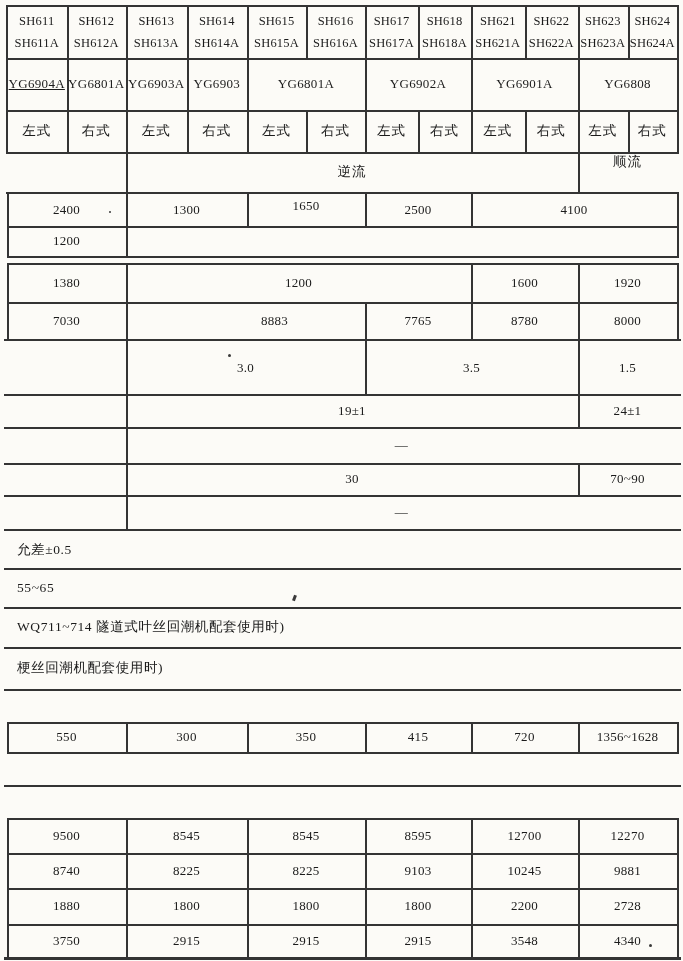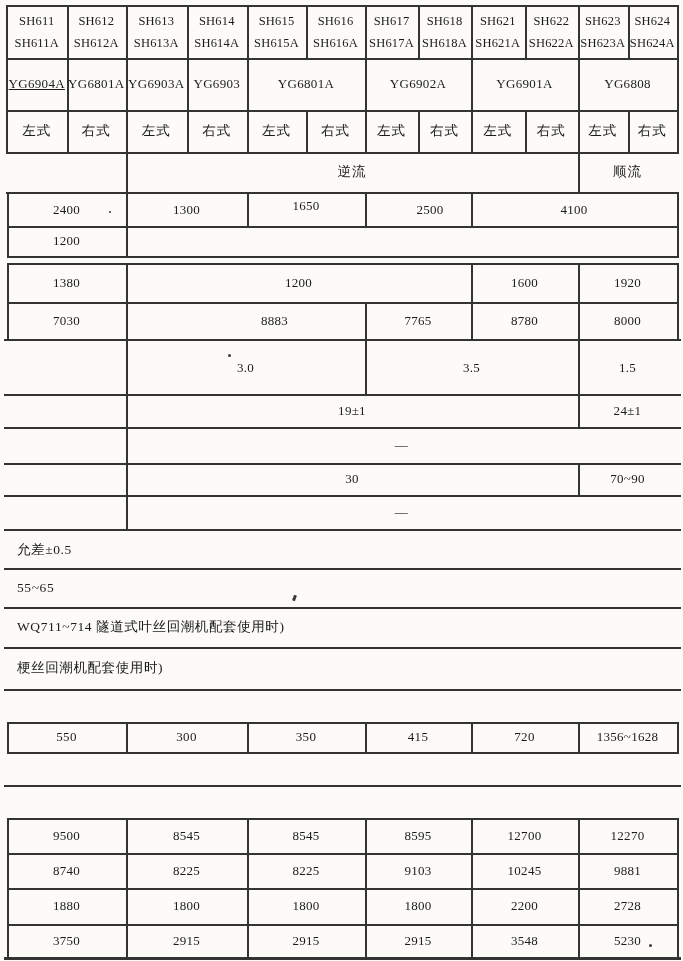--- a/index.html
+++ b/index.html
@@ -135,33 +135,33 @@
     <div class="cell cjk" style="left: 186.5px; top: 110px; width: 60.5px; height: 42px;">右式</div>
     <div class="cell cjk" style="left: 247px; top: 110px; width: 59px; height: 42px;">左式</div>
     <div class="cell cjk" style="left: 306px; top: 110px; width: 59px; height: 42px;">右式</div>
     <div class="cell cjk" style="left: 365px; top: 110px; width: 53px; height: 42px;">左式</div>
     <div class="cell cjk" style="left: 418px; top: 110px; width: 53px; height: 42px;">右式</div>
     <div class="cell cjk" style="left: 471px; top: 110px; width: 53.5px; height: 42px;">左式</div>
     <div class="cell cjk" style="left: 524.5px; top: 110px; width: 53.5px; height: 42px;">右式</div>
     <div class="cell cjk" style="left: 578px; top: 110px; width: 49.5px; height: 42px;">左式</div>
     <div class="cell cjk" style="left: 627.5px; top: 110px; width: 49.5px; height: 42px;">右式</div>
     <div class="cell cjk" style="left: 126px; top: 152px; width: 452px; height: 40px;">逆流</div>
-    <div class="cell cjk" style="left: 578px; top: 152px; width: 99px; height: 40px;">顺流</div>
+    <div class="cell cjk" style="left: 578px; top: 142px; width: 99px; height: 40px;">顺流</div>
     <div class="ln" style="left: 6px; top: 192px; width: 673px; height: 2px;"></div>
     <div class="ln" style="left: 7px; top: 226px; width: 670px; height: 2px;"></div>
     <div class="ln" style="left: 7px; top: 192px; width: 2px; height: 34px;"></div>
     <div class="ln" style="left: 677px; top: 192px; width: 2px; height: 34px;"></div>
     <div class="ln" style="left: 126px; top: 192px; width: 2px; height: 34px;"></div>
     <div class="ln" style="left: 247px; top: 192px; width: 2px; height: 34px;"></div>
     <div class="ln" style="left: 365px; top: 192px; width: 2px; height: 34px;"></div>
     <div class="ln" style="left: 471px; top: 192px; width: 2px; height: 34px;"></div>
     <div class="cell" style="left: 7px; top: 193px; width: 119px; height: 33px;">2400</div>
     <div class="cell" style="left: 126px; top: 193px; width: 121px; height: 33px;">1300</div>
     <div class="cell" style="left: 247px; top: 193px; width: 118px; height: 25px;">1650</div>
-    <div class="cell" style="left: 365px; top: 193px; width: 106px; height: 33px; margin-left: 12px;">2500</div>
+    <div class="cell" style="left: 365px; top: 193px; width: 106px; height: 33px;">2500</div>
     <div class="cell" style="left: 471px; top: 193px; width: 206px; height: 33px;">4100</div>
     <div class="ln" style="left: 7px; top: 256px; width: 670px; height: 2px;"></div>
     <div class="ln" style="left: 7px; top: 226px; width: 2px; height: 32px;"></div>
     <div class="ln" style="left: 677px; top: 226px; width: 2px; height: 32px;"></div>
     <div class="ln" style="left: 126px; top: 226px; width: 2px; height: 30px;"></div>
     <div class="cell" style="left: 7px; top: 226px; width: 119px; height: 30px;">1200</div>
     <div class="ln" style="left: 7px; top: 263px; width: 670px; height: 2px;"></div>
     <div class="ln" style="left: 7px; top: 302px; width: 670px; height: 2px;"></div>
     <div class="ln" style="left: 7px; top: 263px; width: 2px; height: 77px;"></div>
     <div class="ln" style="left: 677px; top: 263px; width: 2px; height: 77px;"></div>
@@ -252,14 +252,14 @@
     <div class="cell" style="left: 126px; top: 888px; width: 121px; height: 36px;">1800</div>
     <div class="cell" style="left: 247px; top: 888px; width: 118px; height: 36px;">1800</div>
     <div class="cell" style="left: 365px; top: 888px; width: 106px; height: 36px;">1800</div>
     <div class="cell" style="left: 471px; top: 888px; width: 107px; height: 36px;">2200</div>
     <div class="cell" style="left: 578px; top: 888px; width: 99px; height: 36px;">2728</div>
     <div class="cell" style="left: 7px; top: 924px; width: 119px; height: 33px;">3750</div>
     <div class="cell" style="left: 126px; top: 924px; width: 121px; height: 33px;">2915</div>
     <div class="cell" style="left: 247px; top: 924px; width: 118px; height: 33px;">2915</div>
     <div class="cell" style="left: 365px; top: 924px; width: 106px; height: 33px;">2915</div>
     <div class="cell" style="left: 471px; top: 924px; width: 107px; height: 33px;">3548</div>
-    <div class="cell" style="left: 578px; top: 924px; width: 99px; height: 33px;">5230</div>
+    <div class="cell" style="left: 578px; top: 924px; width: 99px; height: 33px;">4340</div>
   </div>
 
 </body></html>

